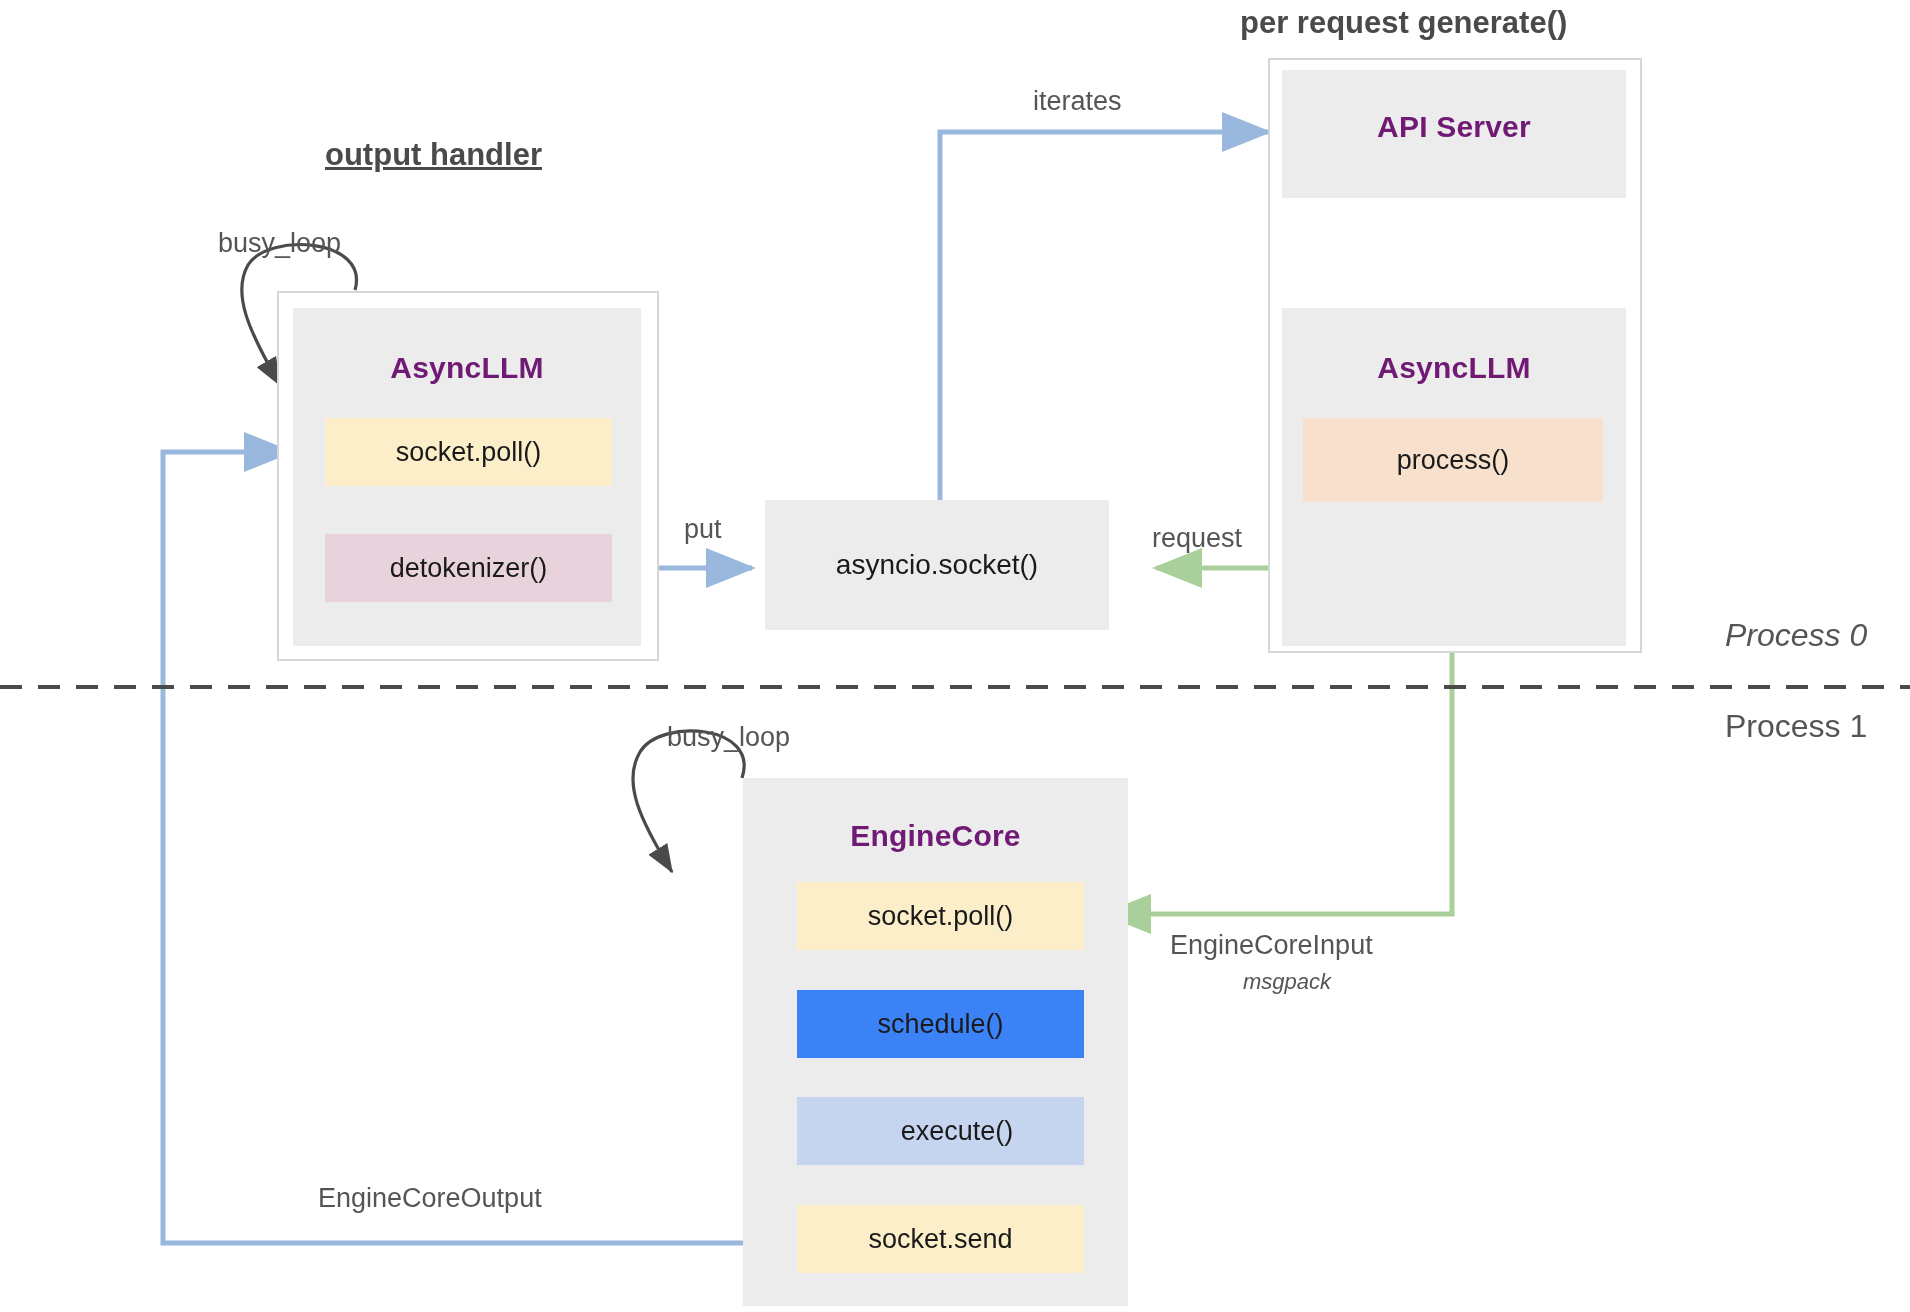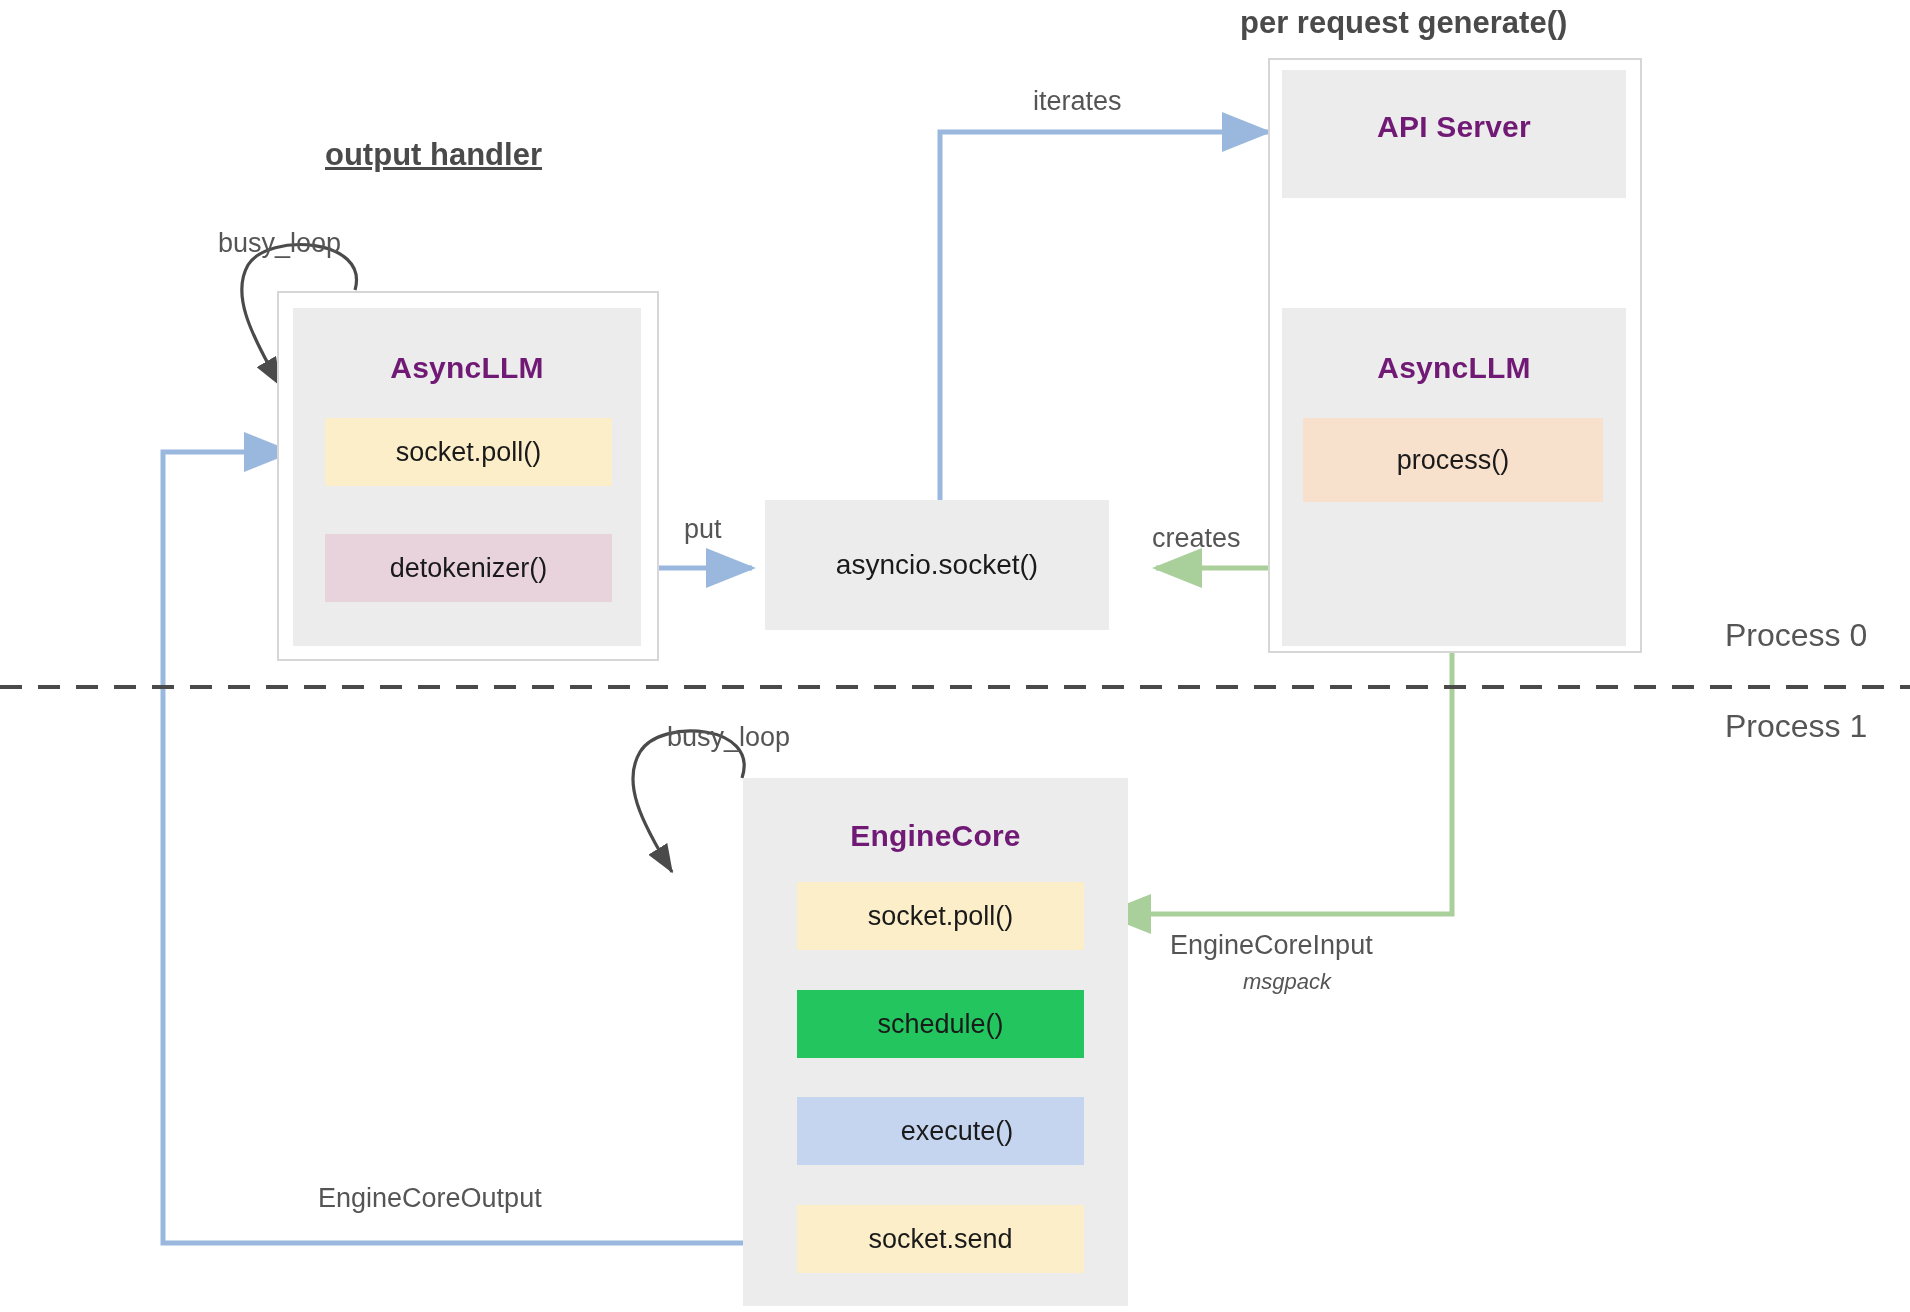--- a/index.html
+++ b/index.html
@@ -54,21 +54,21 @@
     display: flex;
     align-items: center;
     justify-content: center;
     font-size: 27px;
     color: #1a1a1a;
     white-space: nowrap;
   }
   .chip.yellow  { background: #fbeec8; }
   .chip.pink    { background: #e8d3dd; }
   .chip.peach   { background: #f7e0cc; }
-  .chip.green   { background: #22c55e; }
+  .chip.green   { background: #3b82f6; }
   .chip.blue    { background: #c6d5ef; padding-left: 33px; }
 
   .section-title {
     position: absolute;
     font-weight: bold;
     font-size: 31px;
     color: #4a4a4a;
     white-space: nowrap;
   }
   .edge-label {
@@ -165,23 +165,23 @@
     <div class="box-title" style="margin-top:40px;">API Server</div>
   </div>
 
   <div class="grey-box" style="left:1282px; top:308px; width:344px; height:338px;">
     <div class="box-title" style="margin-top:43px;">AsyncLLM</div>
   </div>
 
   <div class="chip peach" style="left:1303px; top:418px; width:300px; height:84px;">process()</div>
 
 
-  <div class="edge-label" style="left:1152px; top:523px;">creates</div>
-
-  <div class="process-label" style="left:1725px; top:617px;">Process 0</div>
+  <div class="edge-label" style="left:1152px; top:523px;">request</div>
+
+  <div class="process-label" style="left:1725px; top:617px;font-style:italic;">Process 0</div>
 
   <div class="process-label" style="left:1725px; top:708px;">Process 1</div>
 
   <div class="edge-label" style="left:667px; top:722px;">busy_loop</div>
 
   <div class="grey-box" style="left:743px; top:778px; width:385px; height:528px;">
     <div class="box-title" style="margin-top:41px;">EngineCore</div>
   </div>
 
   <div class="chip yellow" style="left:797px; top:882px; width:287px; height:68px;">socket.poll()</div>

